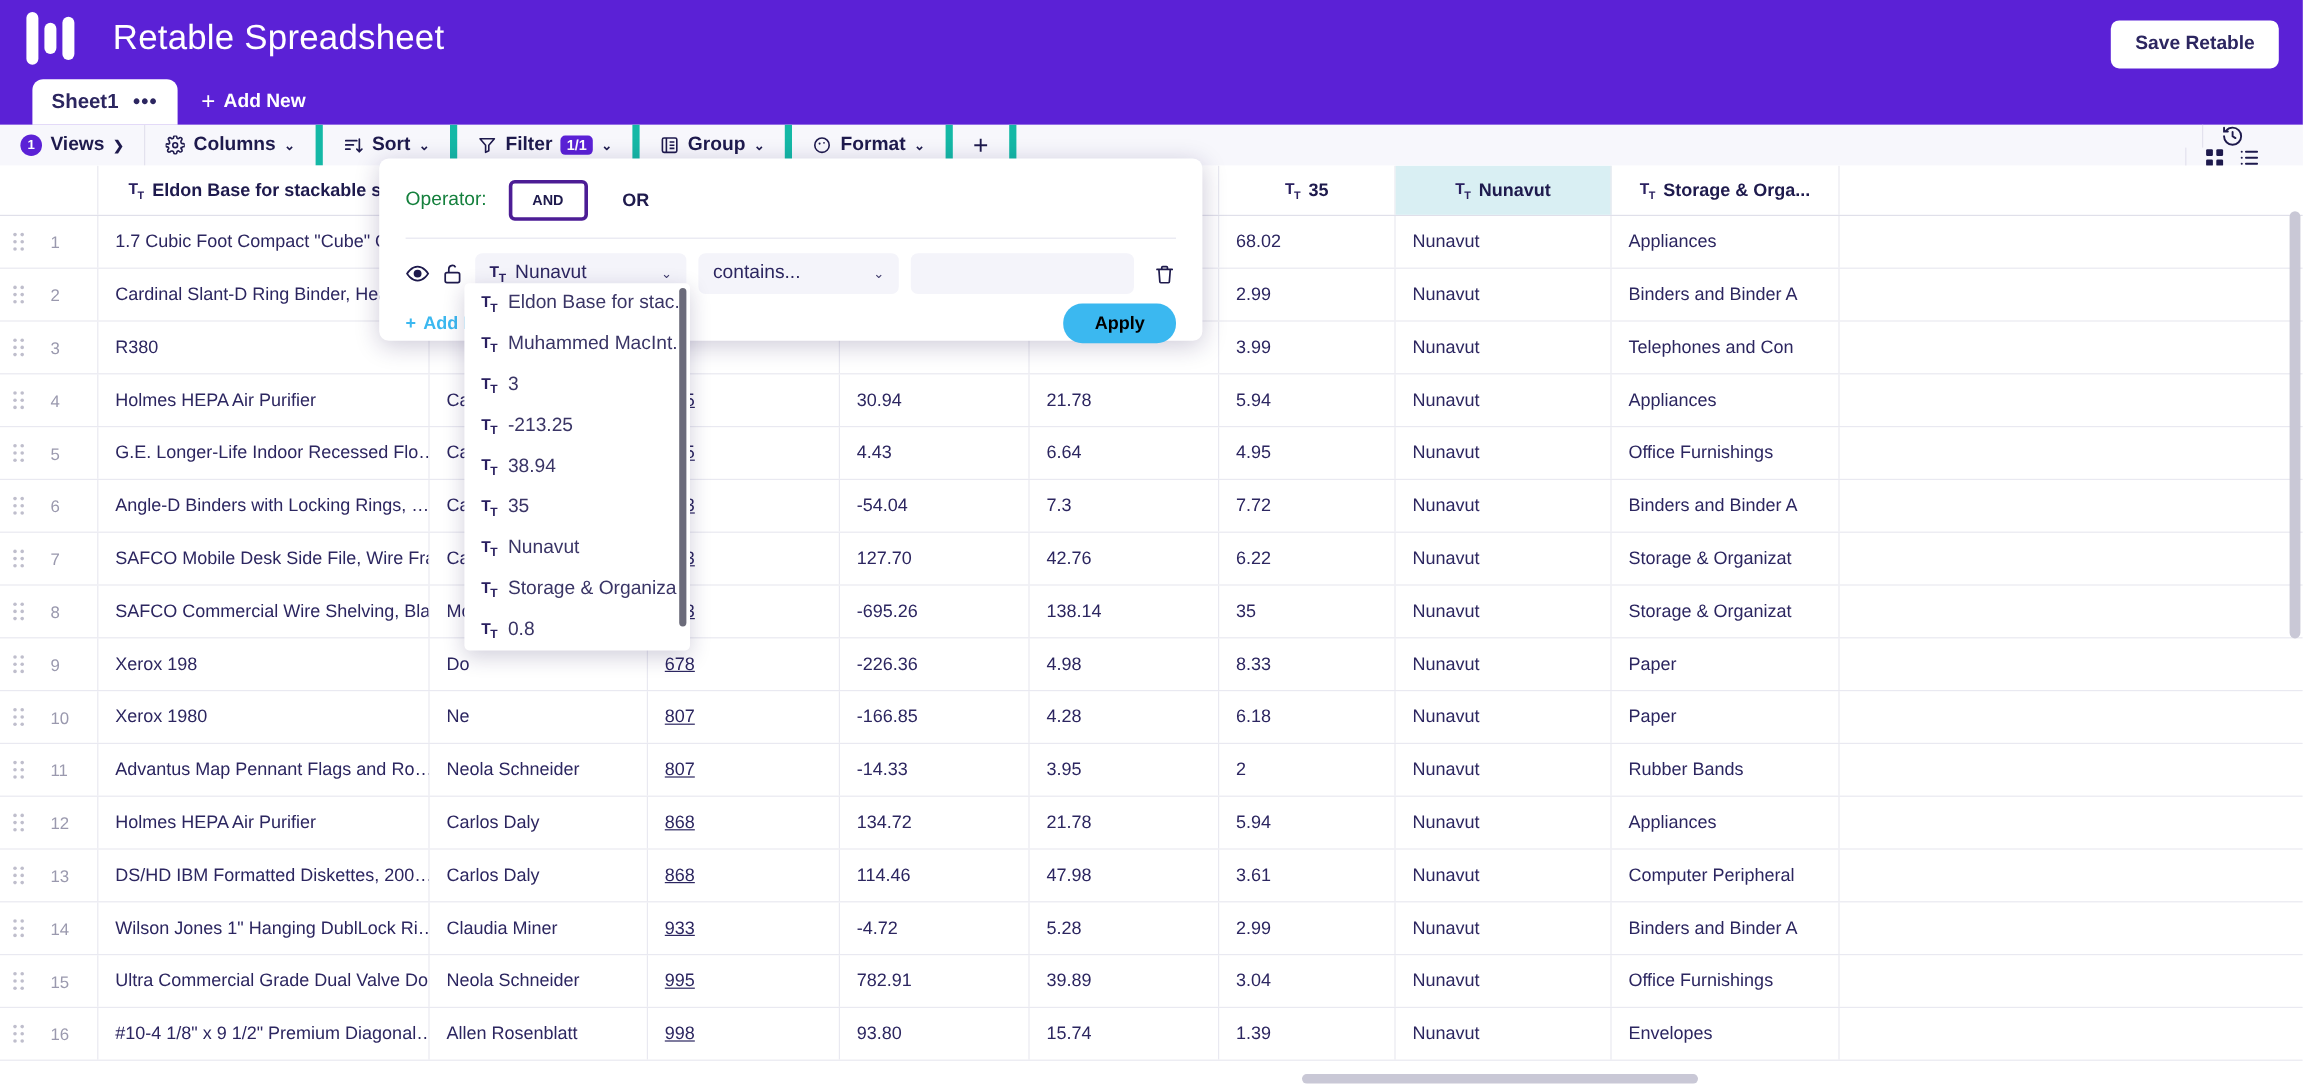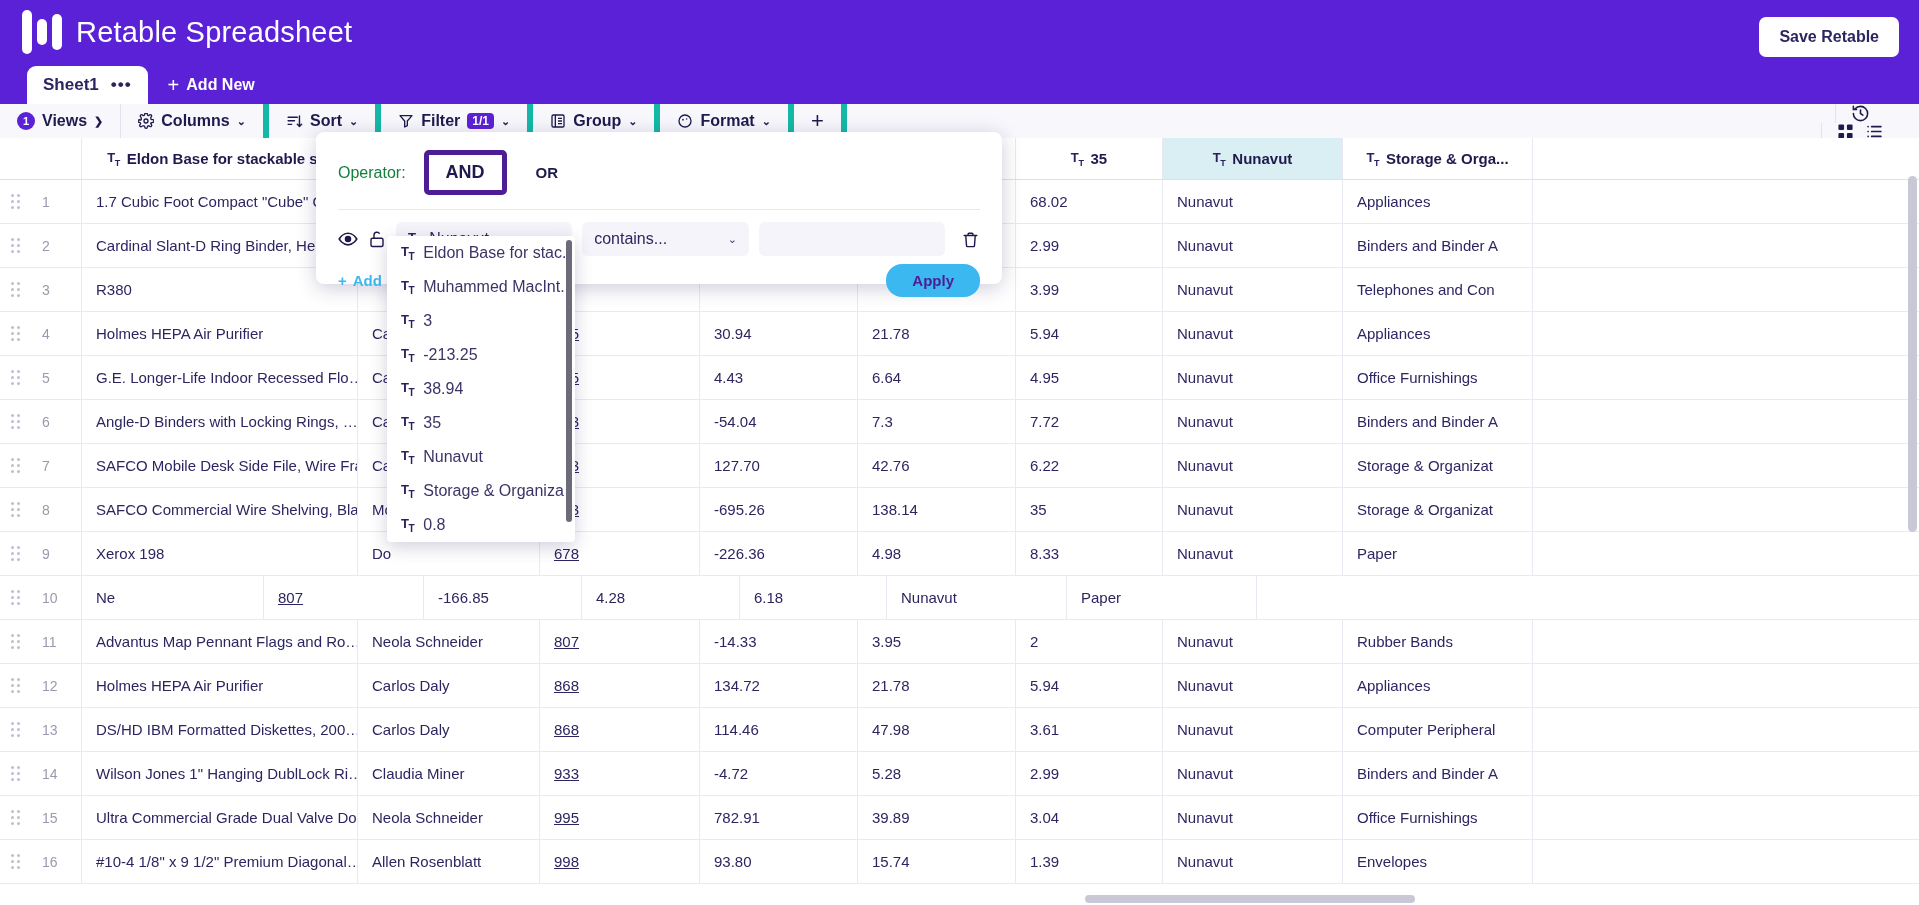--- a/index.html
+++ b/index.html
@@ -11,21 +11,21 @@
     color: #191541;
   }
 
   
   .app-header {
     position: absolute; left: 0; top: 0; width: 1919px; height: 104px;
     background: #5b21d6;
   }
   .brand {
     position: absolute; left: 22px; top: 10px;
-    display: flex; align-items: center; gap: 14px;
+    display: flex; align-items: center; gap: 32px;
   }
   .logo { display: flex; align-items: flex-end; gap: 5px; height: 44px; }
   .logo i { display: block; background: #fff; border-radius: 7px; width: 10px; }
   .logo i.b1 { height: 44px; }
   .logo i.b2 { height: 26px; margin-bottom: 9px; }
   .logo i.b3 { height: 36px; margin-bottom: 4px;}
   .brand-title {
     color: #ffffff; font-size: 29px; font-weight: 400; letter-spacing: .2px;
     white-space: nowrap;
   }
@@ -123,22 +123,22 @@
   .filter-pop {
     position: absolute; left: 316px; top: 132px;
     width: 686px; height: 152px;
     background: #fff; border-radius: 8px;
     box-shadow: 0 4px 20px rgba(30,20,80,.22);
     z-index: 40;
   }
   .fp-top { display: flex; align-items: center; gap: 18px; padding: 18px 22px 0 22px; }
   .fp-label { font-size: 16px; color: #15803d; }
   .op-and {
-    border: 5px solid #4c1d95; border-radius: 5px;
-    padding: 7px 17px; font-size: 18px; font-weight: 700; color:#1e1a4d;
+    border: 3px solid #4c1d95; border-radius: 5px;
+    padding: 7px 17px; font-size: 12px; font-weight: 700; color:#1e1a4d;
     cursor: pointer; background:#fff;
   }
   .op-or {
     padding: 7px 10px; font-size: 15px; font-weight: 700; color:#1e1a4d;
     cursor: pointer; background: transparent; border: 1px solid transparent;
   }
   .fp-div { height: 1px; background: #e7e7f0; margin: 14px 22px 0 22px; }
   .fp-row { display: flex; align-items: center; gap: 10px; padding: 12px 22px 0 22px; }
   .fp-icon { cursor: pointer; display:flex; align-items:center; }
   .sel {
@@ -154,21 +154,21 @@
     height: 34px; width: 186px; padding: 0 12px;
     font-family: inherit; font-size: 15px; color: #2c2660;
   }
   .trash { margin-left: 6px; cursor: pointer; display:flex; }
   .fp-bot { display: flex; align-items: center; padding: 8px 22px 0 22px; }
   .add-filter {
     color: #3bb8f0; font-size: 15px; font-weight: 700;
     display: flex; align-items: center; gap: 6px; cursor: pointer;
   }
   .apply-btn {
-    margin-left: auto; background: #3bb8f0; color: #4c1d95;
+    margin-left: auto; background: #3bb8f0; color: #000000;
     border: none; border-radius: 16px; padding: 8px 26px;
     font-family: inherit; font-size: 15px; font-weight: 700; cursor: pointer;
   }
 
   
   .fdd {
     position: absolute; left: 387px; top: 236px;
     width: 188px; height: 306px;
     background: #fff; border-radius: 4px;
     box-shadow: 0 5px 18px rgba(30,20,80,.20);
@@ -550,20 +550,21 @@
           <span class="dragdots">
             <i></i>
             <i></i>
             <i></i>
             <i></i>
             <i></i>
             <i></i>
           </span>
         </div>
         <div class="cell c-num">10</div>
+        <div class="cell c-a">Xerox 1980</div>
         <div class="cell c-b">Ne</div>
         <div class="cell c-c">807</div>
         <div class="cell c-d">-166.85</div>
         <div class="cell c-e">4.28</div>
         <div class="cell c-f">6.18</div>
         <div class="cell c-g">Nunavut</div>
         <div class="cell c-h">Paper</div>
       </div>
       <div class="row">
         <div class="cell c-handle">

